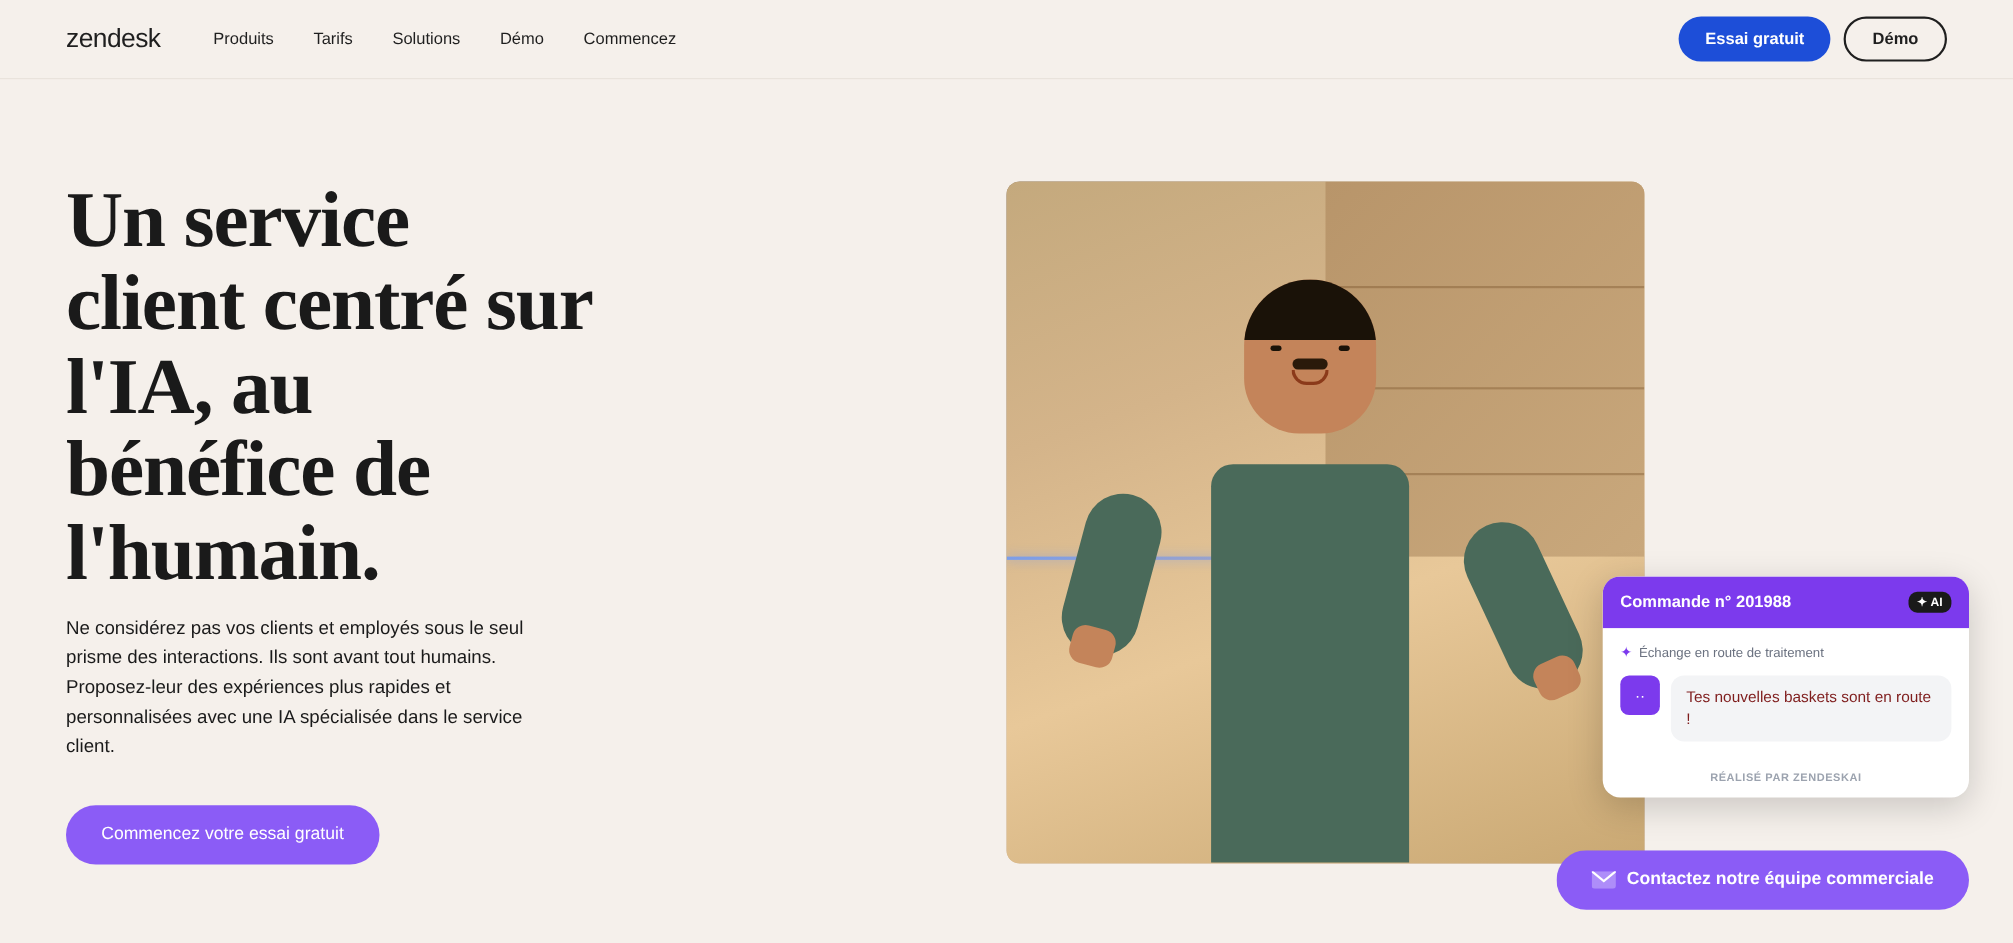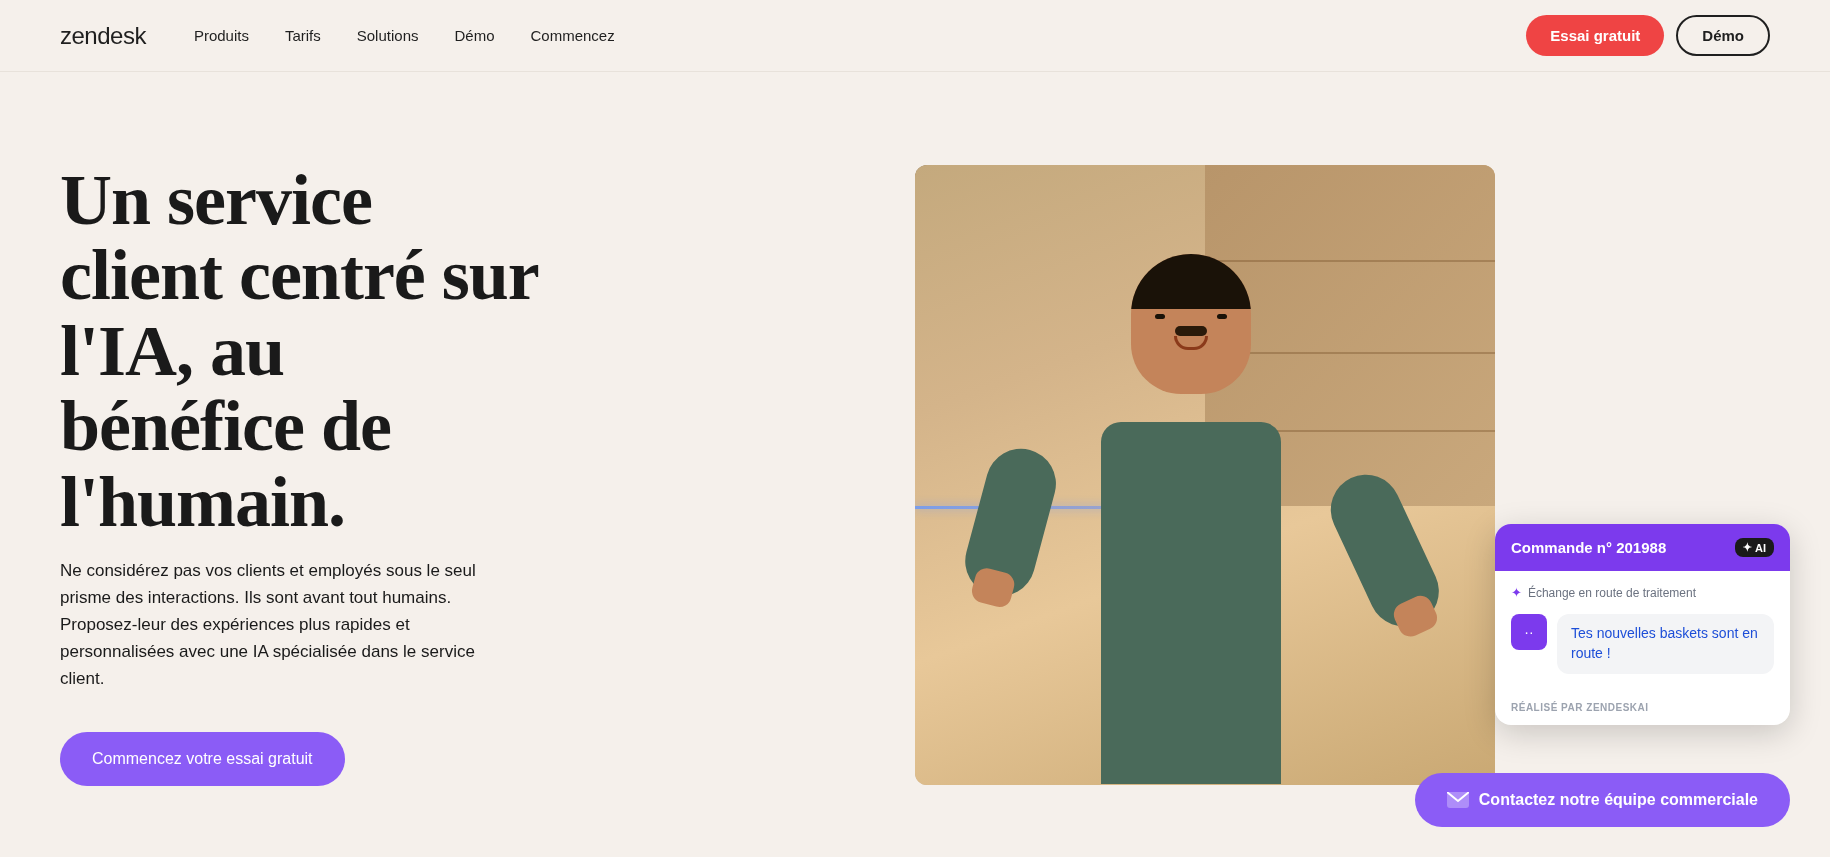--- a/index.html
+++ b/index.html
@@ -45,21 +45,21 @@
       cursor: pointer;
     }
 
     .nav-actions {
       display: flex;
       align-items: center;
       gap: 12px;
     }
 
     .btn-essai {
-      background: #ef4444;
+      background: #1d4ed8;
       color: white;
       border: none;
       border-radius: 50px;
       padding: 12px 24px;
       font-size: 15px;
       font-weight: 600;
       cursor: pointer;
       white-space: nowrap;
     }
 
@@ -156,21 +156,21 @@
       overflow: hidden;
       position: relative;
       background: linear-gradient(135deg, #8b7355 0%, #c4a882 40%, #d4b896 60%, #b8956a 100%);
     }
 
     
     .chat-card {
       position: absolute;
       bottom: 60px;
       right: -20px;
-      width: 295px;
+      width: 333px;
       background: white;
       border-radius: 16px;
       padding: 0;
       box-shadow: 0 8px 32px rgba(0,0,0,0.18);
       overflow: hidden;
     }
 
     .chat-card-header {
       background: #7c3aed;
       color: white;
@@ -233,26 +233,26 @@
       flex-shrink: 0;
       font-size: 14px;
       color: white;
     }
 
     .chat-bubble {
       background: #f3f4f6;
       border-radius: 12px;
       padding: 10px 14px;
       font-size: 14px;
-      color: #1d4ed8;
+      color: #7f1d1d;
       line-height: 1.4;
     }
 
     .chat-footer {
-      text-align: left;
+      text-align: center;
       font-size: 10px;
       color: #9ca3af;
       font-weight: 700;
       letter-spacing: 0.5px;
       padding: 0 16px 12px;
       text-transform: uppercase;
     }
 
     
     .contact-btn {

